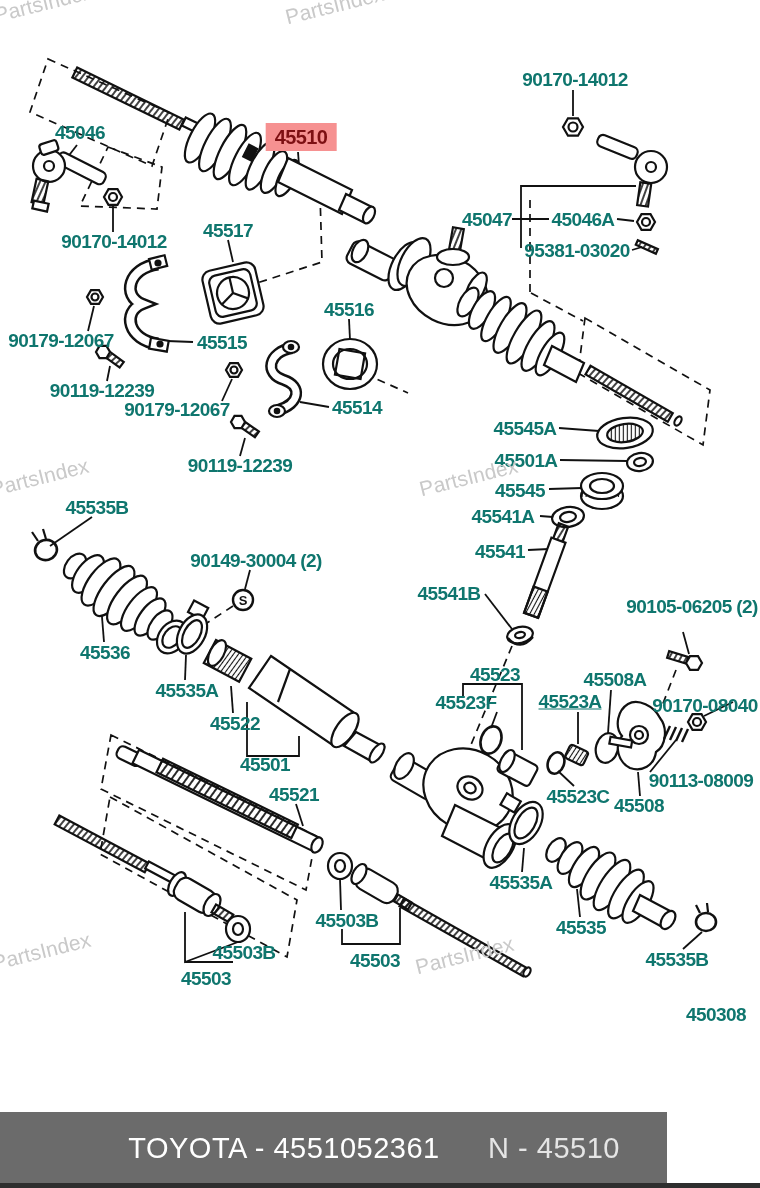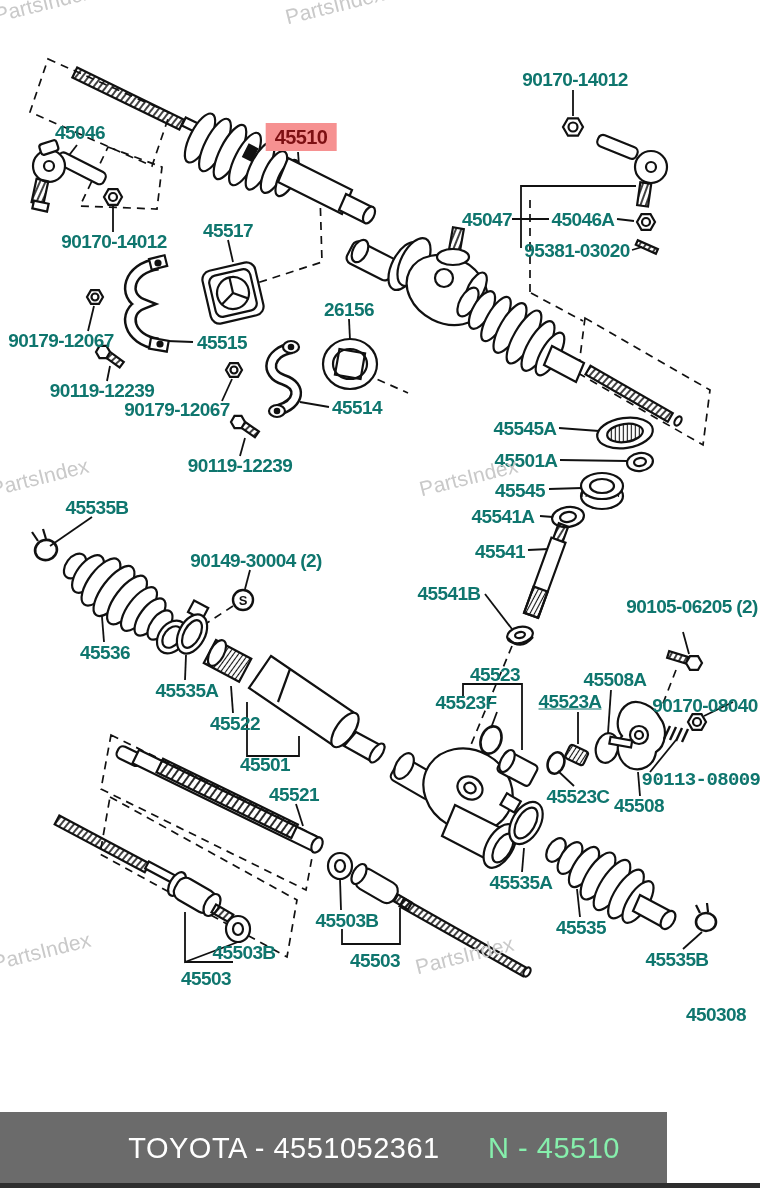--- a/index.html
+++ b/index.html
@@ -383,21 +383,21 @@
       <div class="part-label" style="left: 80px; top: 132px;">45046</div>
       <div class="part-label hl" style="left: 301px; top: 137px;">45510</div>
       <div class="part-label" style="left: 114px; top: 241px;">90170-14012</div>
       <div class="part-label" style="left: 228px; top: 230px;">45517</div>
       <div class="part-label" style="left: 575px; top: 79px;">90170-14012</div>
       <div class="part-label" style="left: 487px; top: 219px;">45047</div>
       <div class="part-label" style="left: 583px; top: 219px;">45046A</div>
       <div class="part-label" style="left: 577px; top: 250px;">95381-03020</div>
       <div class="part-label" style="left: 61px; top: 340px;">90179-12067</div>
       <div class="part-label" style="left: 222px; top: 342px;">45515</div>
-      <div class="part-label" style="left: 349px; top: 309px;">26156</div>
+      <div class="part-label" style="left: 349px; top: 309px;">45516</div>
       <div class="part-label" style="left: 102px; top: 390px;">90119-12239</div>
       <div class="part-label" style="left: 177px; top: 409px;">90179-12067</div>
       <div class="part-label" style="left: 357px; top: 407px;">45514</div>
       <div class="part-label" style="left: 240px; top: 465px;">90119-12239</div>
       <div class="part-label" style="left: 525px; top: 428px;">45545A</div>
       <div class="part-label" style="left: 526px; top: 460px;">45501A</div>
       <div class="part-label" style="left: 520px; top: 490px;">45545</div>
       <div class="part-label" style="left: 503px; top: 516px;">45541A</div>
       <div class="part-label" style="left: 500px; top: 551px;">45541</div>
       <div class="part-label" style="left: 449px; top: 593px;">45541B</div>
@@ -407,37 +407,37 @@
       <div class="part-label" style="left: 187px; top: 690px;">45535A</div>
       <div class="part-label" style="left: 235px; top: 723px;">45522</div>
       <div class="part-label" style="left: 265px; top: 764px;">45501</div>
       <div class="part-label" style="left: 294px; top: 794px;">45521</div>
       <div class="part-label" style="left: 692px; top: 606px;">90105-06205 (2)</div>
       <div class="part-label" style="left: 495px; top: 674px;">45523</div>
       <div class="part-label" style="left: 615px; top: 679px;">45508A</div>
       <div class="part-label" style="left: 466px; top: 702px;">45523F</div>
       <div class="part-label" style="left: 570px; top: 701px; text-decoration: underline;">45523A</div>
       <div class="part-label" style="left: 705px; top: 691px; margin-top: 14px;">90170-08040</div>
-      <div class="part-label" style="left: 701px; top: 780px; font-family: Liberation Mono, monospace;">90113-08009</div>
+      <div class="part-label" style="left: 701px; top: 780px;">90113-08009</div>
       <div class="part-label" style="left: 578px; top: 796px;">45523C</div>
       <div class="part-label" style="left: 639px; top: 805px;">45508</div>
       <div class="part-label" style="left: 521px; top: 882px;">45535A</div>
       <div class="part-label" style="left: 581px; top: 927px;">45535</div>
       <div class="part-label" style="left: 347px; top: 920px;">45503B</div>
       <div class="part-label" style="left: 375px; top: 960px;">45503</div>
       <div class="part-label" style="left: 244px; top: 952px;">45503B</div>
       <div class="part-label" style="left: 206px; top: 978px;">45503</div>
       <div class="part-label" style="left: 677px; top: 959px;">45535B</div>
       <div class="part-label" style="left: 716px; top: 1014px;">450308</div>
       <div class="watermark" style="left: -8px; top: 4px;">PartsIndex</div>
       <div class="watermark" style="left: 283px; top: 6px;">PartsIndex</div>
       <div class="watermark" style="left: -12px; top: 478px;">PartsIndex</div>
       <div class="watermark" style="left: 417px; top: 478px;">PartsIndex</div>
       <div class="watermark" style="left: -10px; top: 952px;">PartsIndex</div>
       <div class="watermark" style="left: 413px; top: 956px;">PartsIndex</div>
     </div>
 
   <div class="footer-bar" style="background: rgb(107, 107, 107);">
     <div id="footer-left" class="ftxt" style="color: rgb(255, 255, 255);">TOYOTA - 4551052361</div>
-    <div id="footer-right" class="ftxt" style="color: #86efac;">N - 45510</div>
+    <div id="footer-right" class="ftxt" style="color: #e5e5e5;">N - 45510</div>
   </div>
   <div class="bottom-strip"></div>
 </div>
 
 </body></html>

